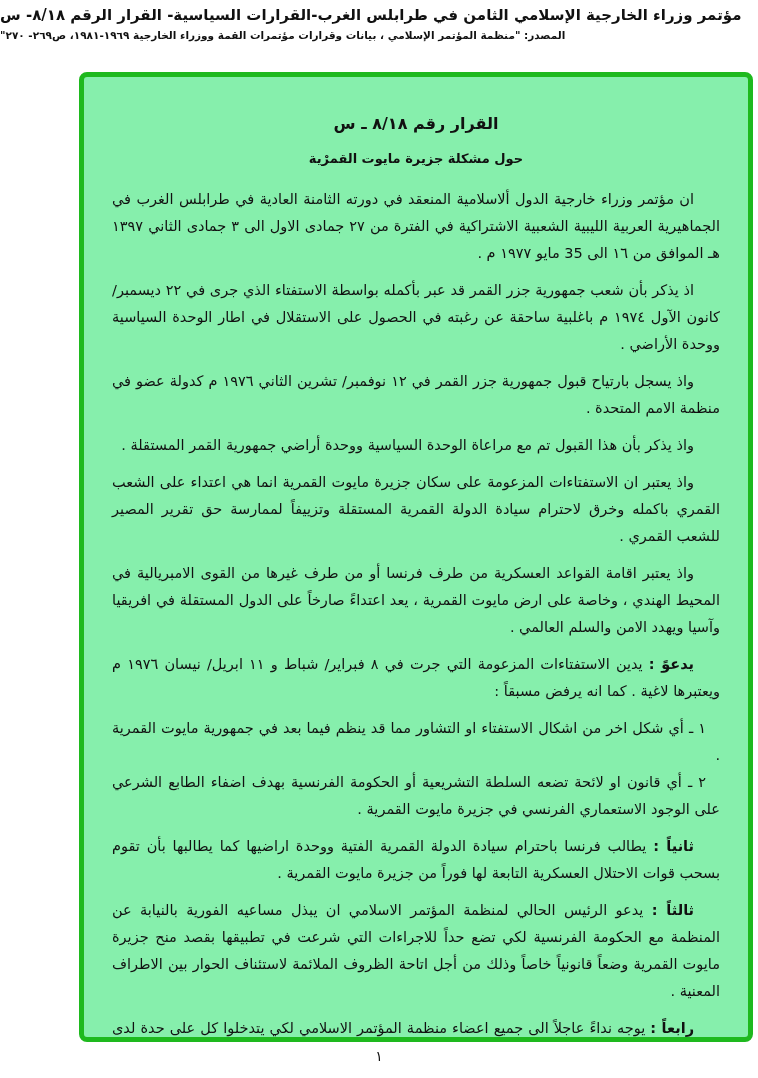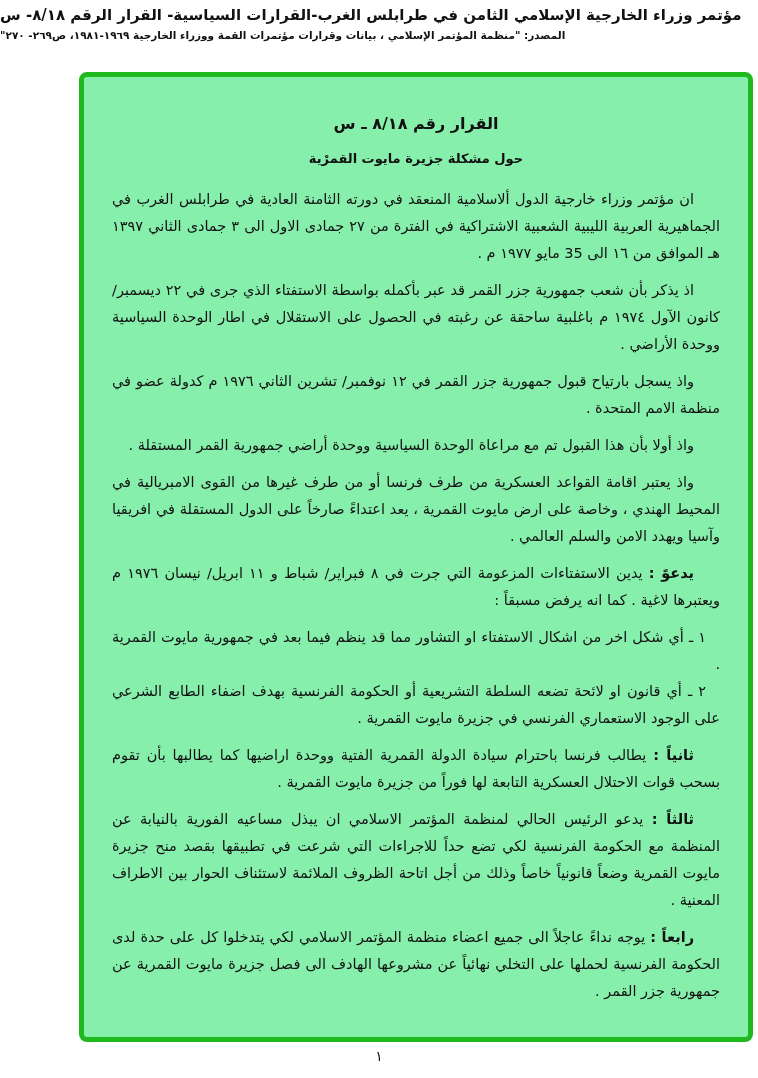--- a/index.html
+++ b/index.html
@@ -98,21 +98,22 @@
 </header>
 
 <main class="doc-frame">
   <h1 class="doc-title">القرار رقم ٨/١٨ ـ س</h1>
   <h2 class="doc-subtitle">حول مشكلة جزيرة مايوت القمرْية</h2>
 
   <section class="body-text">
     <p class="para">ان مؤتمر وزراء خارجية الدول ألاسلامية المنعقد في دورته الثامنة العادية في طرابلس الغرب في الجماهيرية العربية الليبية الشعبية الاشتراكية في الفترة من ٢٧ جمادى الاول الى ٣ جمادى الثاني ١٣٩٧ هـ الموافق من ١٦ الى 35 مايو ١٩٧٧ م .</p>
     <p class="para">اذ يذكر بأن شعب جمهورية جزر القمر قد عبر بأكمله بواسطة الاستفتاء الذي جرى في ٢٢ ديسمبر/ كانون الآول ١٩٧٤ م باغلبية ساحقة عن رغبته في الحصول على الاستقلال في اطار الوحدة السياسية ووحدة الأراضي .</p>
     <p class="para">واذ يسجل بارتياح قبول جمهورية جزر القمر في ١٢ نوفمبر/ تشرين الثاني ١٩٧٦ م كدولة عضو في منظمة الامم المتحدة .</p>
-    <p class="para">واذ أولا بأن هذا القبول تم مع مراعاة الوحدة السياسية ووحدة أراضي جمهورية القمر المستقلة .</p>
+    <p class="para">واذ يذكر بأن هذا القبول تم مع مراعاة الوحدة السياسية ووحدة أراضي جمهورية القمر المستقلة .</p>
+    <p class="para">واذ يعتبر ان الاستفتاءات المزعومة على سكان جزيرة مايوت القمرية انما هي اعتداء على الشعب القمري باكمله وخرق لاحترام سيادة الدولة القمرية المستقلة وتزييفاً لممارسة حق تقرير المصير للشعب القمري .</p>
     <p class="para">واذ يعتبر اقامة القواعد العسكرية من طرف فرنسا أو من طرف غيرها من القوى الامبريالية في المحيط الهندي ، وخاصة على ارض مايوت القمرية ، يعد اعتداءً صارخاً على الدول المستقلة في افريقيا وآسيا ويهدد الامن والسلم العالمي .</p>
 
     <p class="para"><span class="lead">يدعوً :</span> <span>يدين الاستفتاءات المزعومة التي جرت في ٨ فبراير/ شباط و ١١ ابريل/ نيسان ١٩٧٦ م ويعتبرها لاغية . كما انه يرفض مسبقاً :</span></p>
 
     <p class="para tight">١ ـ أي شكل اخر من اشكال الاستفتاء او التشاور مما قد ينظم فيما بعد في جمهورية مايوت القمرية .</p>
     <p class="para tight">٢ ـ أي قانون او لائحة تضعه السلطة التشريعية أو الحكومة الفرنسية بهدف اضفاء الطابع الشرعي على الوجود الاستعماري الفرنسي في جزيرة مايوت القمرية .</p>
 
     <p class="para after-list"><span class="lead">ثانياً :</span> <span>يطالب فرنسا باحترام سيادة الدولة القمرية الفتية ووحدة اراضيها كما يطالبها بأن تقوم بسحب قوات الاحتلال العسكرية التابعة لها فوراً من جزيرة مايوت القمرية .</span></p>
 
     <p class="para"><span class="lead">ثالثاً :</span> <span>يدعو الرئيس الحالي لمنظمة المؤتمر الاسلامي ان يبذل مساعيه الفورية بالنيابة عن المنظمة مع الحكومة الفرنسية لكي تضع حداً للاجراءات التي شرعت في تطبيقها بقصد منح جزيرة مايوت القمرية وضعاً قانونياً خاصاً وذلك من أجل اتاحة الظروف الملائمة لاستئناف الحوار بين الاطراف المعنية .</span></p>

